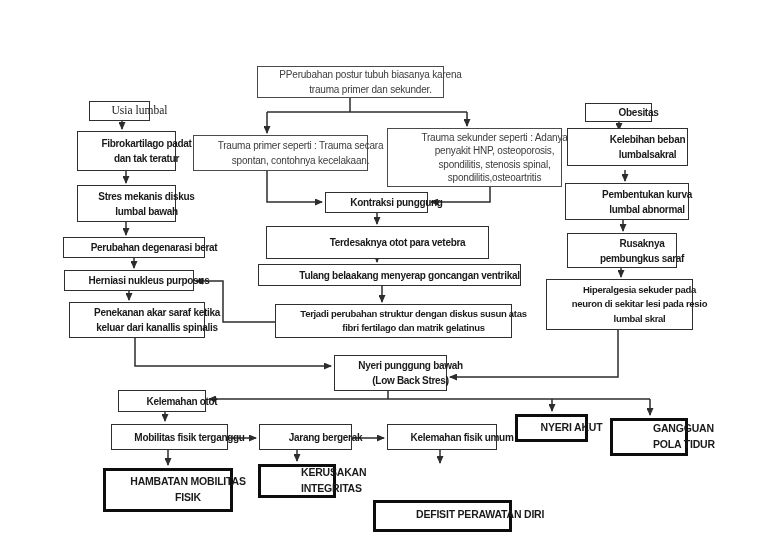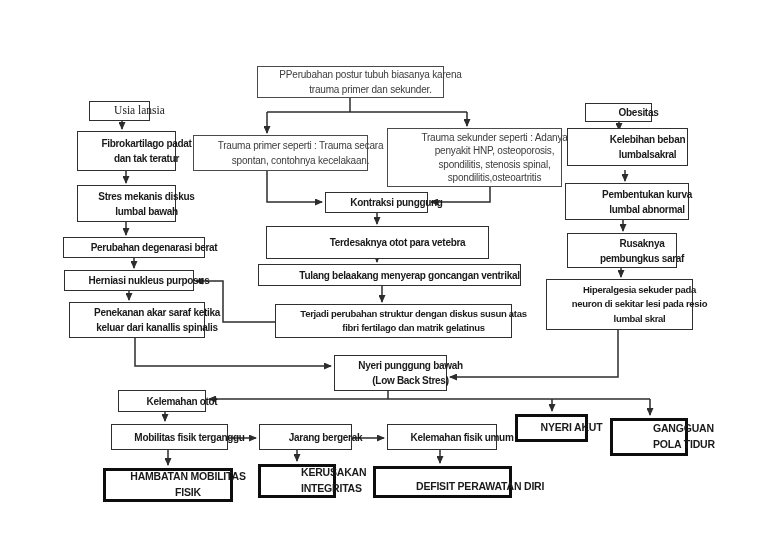--- a/index.html
+++ b/index.html
@@ -17,21 +17,21 @@
   .node{
     position:absolute;background:#fff;border:1.6px solid var(--border);
     display:flex;flex-direction:column;justify-content:center;align-items:center;
     text-align:center;font-size:10px;font-weight:bold;color:var(--text-bold);
     line-height:1.5;letter-spacing:-0.3px;box-sizing:border-box;white-space:nowrap;padding-left:40px;
   }
   .node.regular{font-weight:normal;color:var(--text-regular);border:1.5px solid var(--border-soft);letter-spacing:-0.2px;}
   .node.serif{font-family:"Liberation Serif", serif;font-weight:normal;font-size:11.5px;letter-spacing:0;}
   .node.thick{border:3px solid var(--border-thick);font-size:10.5px;letter-spacing:-0.2px;}
   .node.align-left{align-items:flex-start;text-align:left;}
-  .node.align-top{justify-content:flex-end;padding-top:4px;}
+  .node.align-top{justify-content:flex-start;padding-top:4px;margin-top:34px;}
   .node.small{font-size:9.5px;}
 </style>
 </head>
 <body>
 
 <div id="canvas">
 
   <svg id="wires">
     <defs>
       <marker id="ah" markerWidth="8" markerHeight="7" refX="7" refY="3.5" orient="auto" markerUnits="userSpaceOnUse">
@@ -78,21 +78,21 @@
     <polyline points="297,450 297,461" marker-end="url(#ah)"></polyline>
     <polyline points="440,450 440,463" marker-end="url(#ah)"></polyline>
   </svg>
 
   <div class="node regular" style="left:257px;top:66px;width:187px;height:32px">
     <div>PPerubahan postur tubuh biasanya karena</div>
     <div>trauma primer dan sekunder.</div>
   </div>
 
   <div class="node serif" style="left:89px;top:101px;width:61px;height:20px">
-    <div>Usia lansia</div>
+    <div>Usia lumbal</div>
   </div>
 
   <div class="node" style="left:77px;top:131px;width:99px;height:40px">
     <div>Fibrokartilago padat</div>
     <div>dan tak teratur</div>
   </div>
 
   <div class="node" style="left:77px;top:185px;width:99px;height:37px">
     <div>Stres mekanis diskus</div>
     <div>lumbal bawah</div>
@@ -188,21 +188,21 @@
 
   <div class="node thick" style="left:515px;top:414px;width:73px;height:28px">
     <div>NYERI AKUT</div>
   </div>
 
   <div class="node thick align-left" style="left:610px;top:418px;width:78px;height:38px">
     <div>GANGGUAN</div>
     <div>POLA TIDUR</div>
   </div>
 
-  <div class="node thick" style="left:103px;top:468px;width:130px;height:34px">
+  <div class="node thick" style="left:103px;top:468px;width:130px;height:44px">
     <div>HAMBATAN MOBILITAS</div>
     <div>FISIK</div>
   </div>
 
   <div class="node thick align-left" style="left:258px;top:464px;width:78px;height:34px">
     <div>KERUSAKAN</div>
     <div>INTEGRITAS</div>
   </div>
 
   <div class="node thick align-left align-top" style="left:373px;top:466px;width:139px;height:32px">

